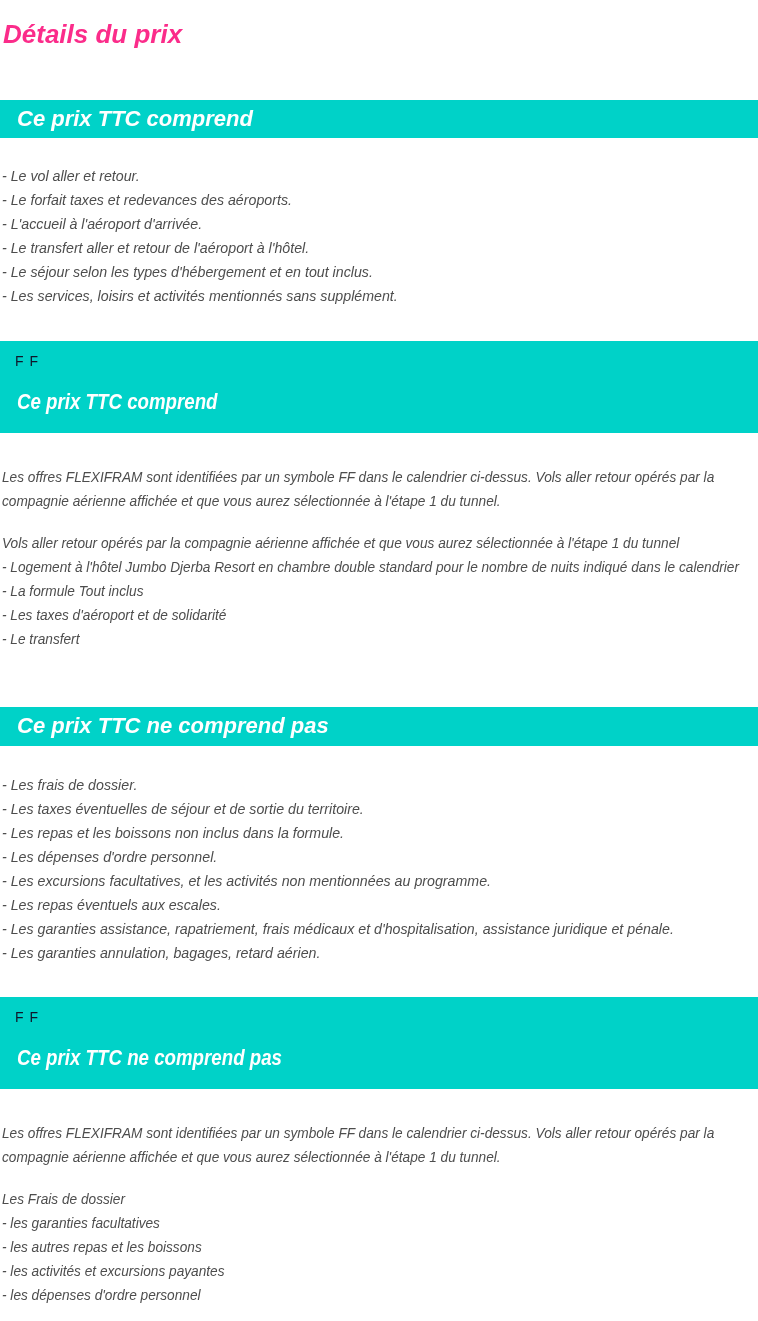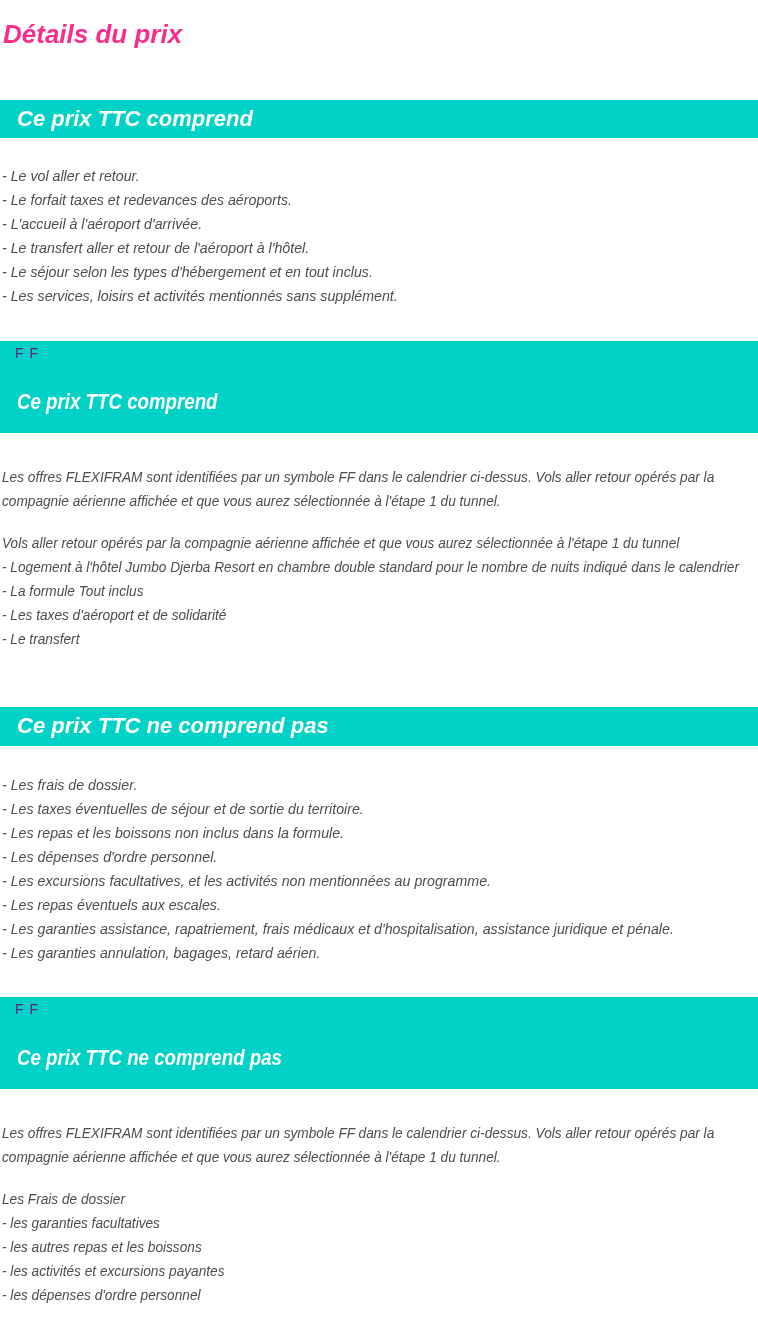--- a/index.html
+++ b/index.html
@@ -48,25 +48,25 @@
     left: 0;
     width: 758px;
     height: 92px;
     background: #00d2c8;
   }
   #block2 { top: 341px; }
   #block4 { top: 997px; }
   .ff-badge {
     position: absolute;
     left: 15px;
-    top: 4px;
+    top: 12px;
     font-size: 14px;
     font-style: normal;
     letter-spacing: 1px;
-    color: #701a75;
+    color: #0f172a;
     text-align: center;
   }
   .ff-block h2 {
     position: absolute;
     left: 17px;
     top: 48px;
     margin: 0;
     font-size: 22px;
     font-weight: 700;
     font-style: italic;

